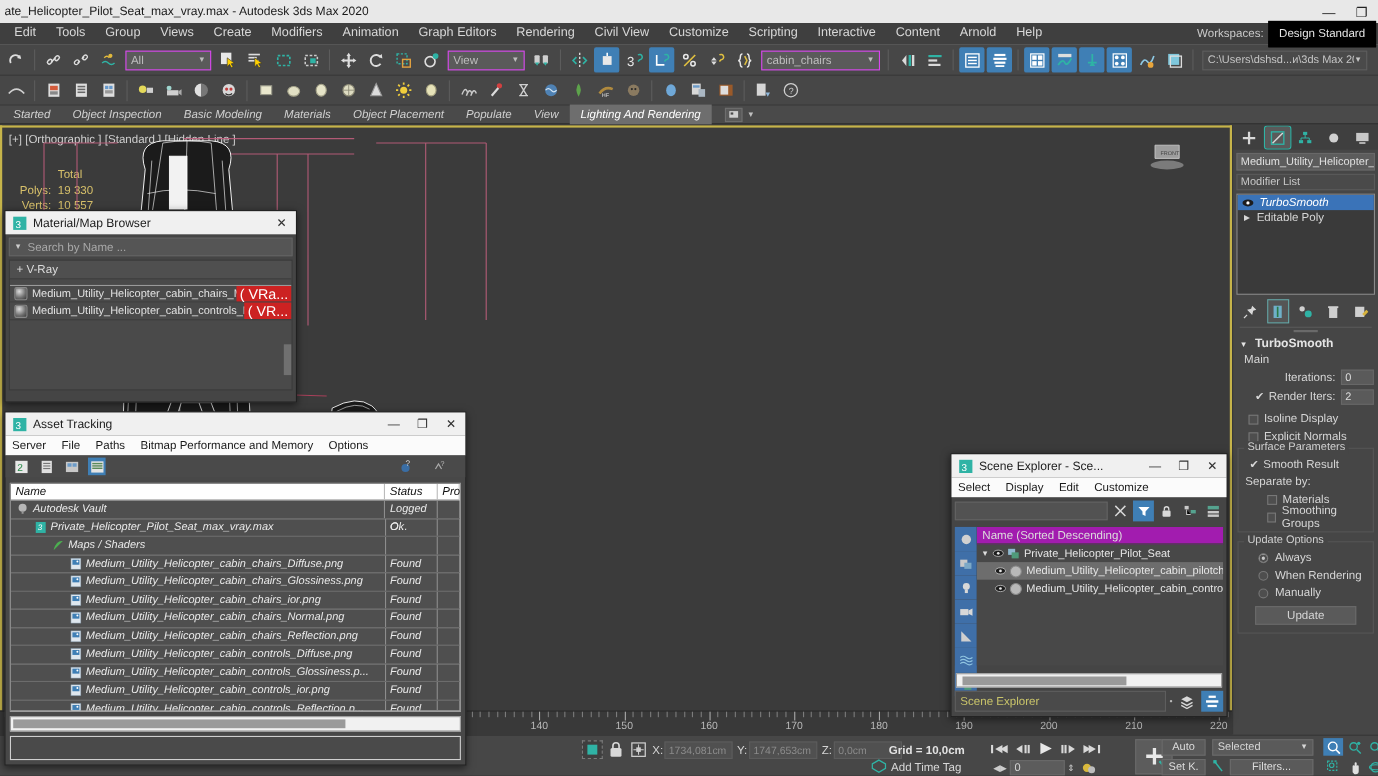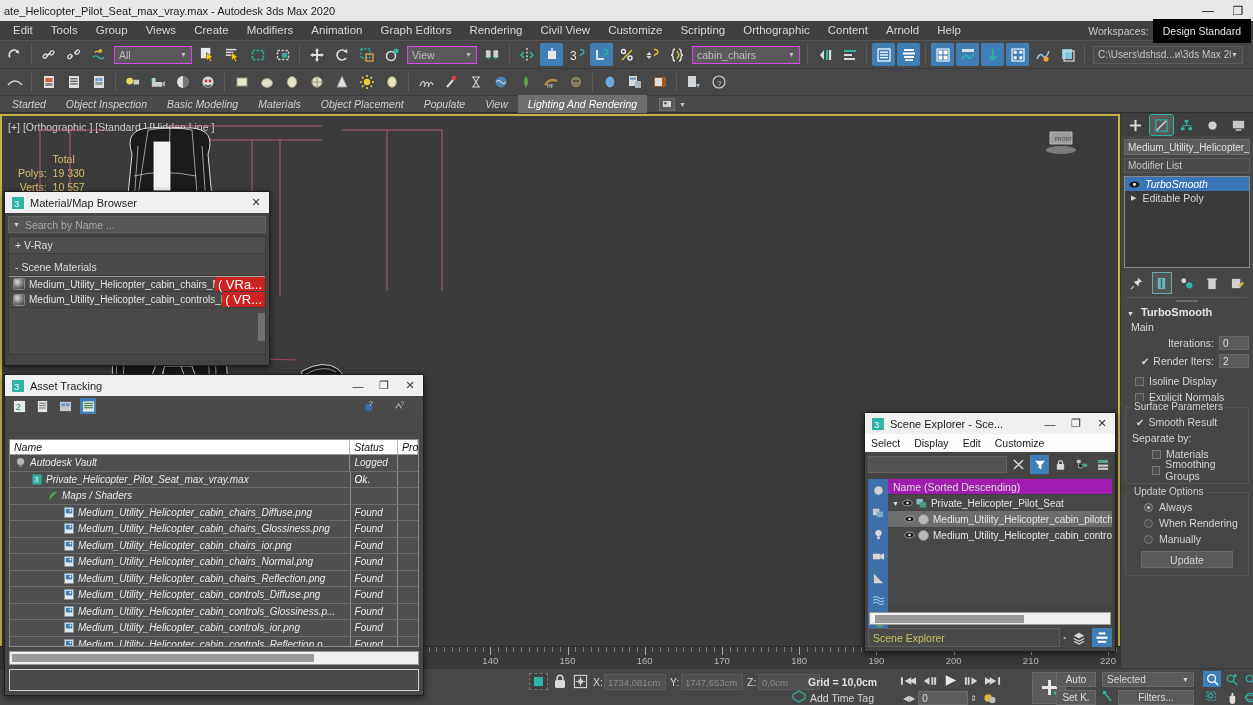--- a/index.html
+++ b/index.html
@@ -238,21 +238,21 @@
   <span class="mi">Group</span>
   <span class="mi">Views</span>
   <span class="mi">Create</span>
   <span class="mi">Modifiers</span>
   <span class="mi">Animation</span>
   <span class="mi">Graph Editors</span>
   <span class="mi">Rendering</span>
   <span class="mi">Civil View</span>
   <span class="mi">Customize</span>
   <span class="mi">Scripting</span>
-  <span class="mi">Orthographic</span>
+  <span class="mi">Interactive</span>
   <span class="mi">Content</span>
   <span class="mi">Arnold</span>
   <span class="mi">Help</span>
   <div id="workspaces">
     <span class="wlabel">Workspaces:</span>
     <span class="wval">Design Standard</span>
   </div>
 </div>
 
 <div id="toolbar1" class="toolbar">
@@ -1306,21 +1306,20 @@
       <div>✕</div>
     </div>
   </div>
   <div id="mmb-search">
     <span style="font-size:7px;margin:0 5px 0 4px;color:#ccc;">▼</span>
     <span>Search by Name ...</span>
   </div>
   <div id="mmb-body">
     <div class="mmb-grp">+ V-Ray</div>
     <div class="mmb-sect" style="margin-top:5px;">
-      <div class="mmb-grp" style="background:#4a4a4a;">- Scene Materials</div>
       <div class="mmb-item" style="border-top:1px solid #9a9a9a;">
         <span class="mmb-sphere"></span>
         <span>Medium_Utility_Helicopter_cabin_chairs_MAT</span>
         <span style="margin-left:4px;">(</span>
         <span class="mmb-tail">( VRa...</span>
       </div>
       <div class="mmb-item">
         <span class="mmb-sphere"></span>
         <span>Medium_Utility_Helicopter_cabin_controls_MAT</span>
         <span class="mmb-tail">( VR...</span>
@@ -1337,20 +1336,27 @@
           <rect x="1" y="1" width="12" height="12" fill="#2fb3a5"></rect>
           <text x="3.2" y="11" font-size="9" fill="#fff" font-family="Liberation Sans">3</text>
         </svg>
     </span>
     <span>Asset Tracking</span>
     <div class="fw-ctrls">
       <div>—</div>
       <div>❐</div>
       <div>✕</div>
     </div>
+  </div>
+  <div class="fw-menu">
+    <span>Server</span>
+    <span>File</span>
+    <span>Paths</span>
+    <span>Bitmap Performance and Memory</span>
+    <span>Options</span>
   </div>
   <div id="atrk-toolbar">
     <span class="at-tb">
       <svg width="13" height="13" viewBox="0 0 14 14">
           <rect x="1" y="1" width="12" height="12" fill="#e8e8e8"></rect>
           <text x="3" y="11" font-size="10" fill="#2a8a4a" font-family="Liberation Sans">2</text>
         </svg>
     </span>
     <span class="at-tb">
       <svg width="13" height="13" viewBox="0 0 14 14">

